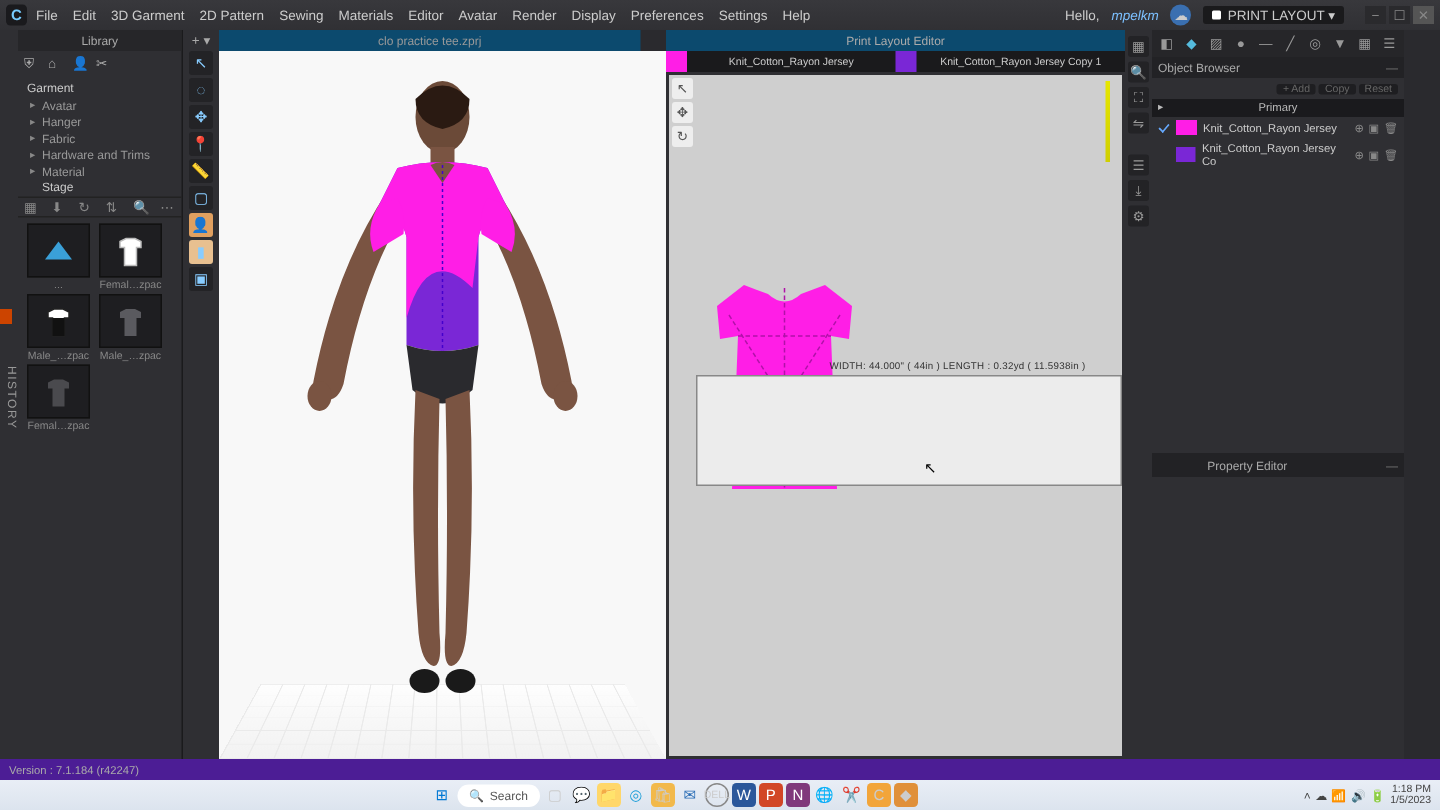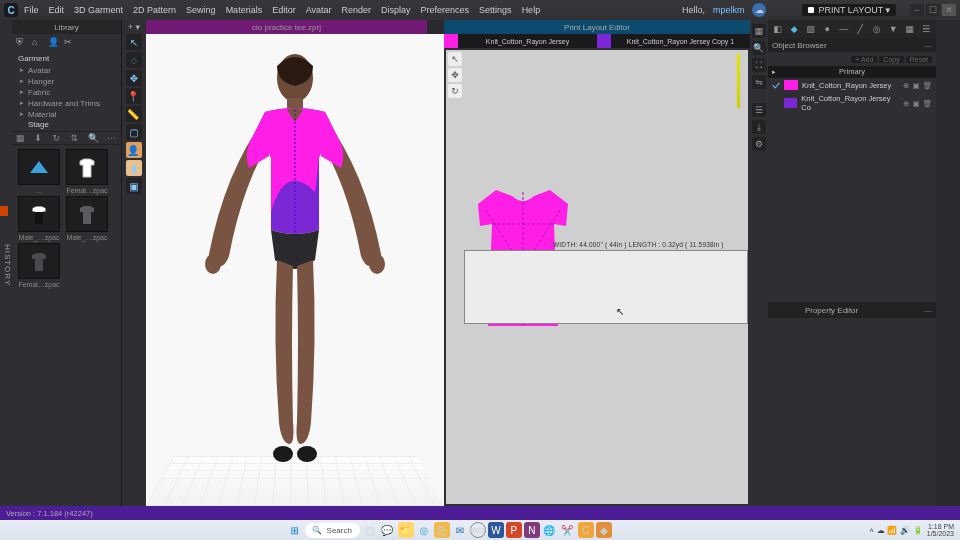--- a/index.html
+++ b/index.html
@@ -2,23 +2,23 @@
 <html><head>
 <meta charset="utf-8">
 <style>
   * { box-sizing: border-box; margin: 0; padding: 0; font-family: -apple-system, Segoe UI, sans-serif; }
   body { width: 960px; height: 540px; background: #2a2a2e; color: #ccc; font-size: 9px; overflow: hidden; position: relative; }
   .titlebar { height: 20px; background: linear-gradient(#38383c,#303034); display: flex; align-items: center; padding: 0 4px; }
   .logo { width: 14px; height: 14px; background: #1a1a1d; border-radius: 3px; margin-right: 6px; display:flex;align-items:center;justify-content:center;color:#7cf;font-weight:bold;font-size:10px;}
   .menus { display: flex; gap: 10px; }
   .menus span { cursor: pointer; }
   .titler { margin-left: auto; display: flex; align-items:center; gap:8px; }
-  .user { color:#7cc0ff; }
+  .user { color:#7cc0ff;font-style:italic; }
   .cloud { width:14px;height:14px;border-radius:50%;background:#3a6fb0;display:flex;align-items:center;justify-content:center;font-size:9px;}
-  .mode-pill { background:#1a1a1c;padding:1px 6px;border-radius:2px;display:flex;align-items:center;gap:4px;margin-left:28px;}
+  .mode-pill { background:#1a1a1c;padding:1px 6px;border-radius:2px;display:flex;align-items:center;gap:4px;}
   .mode-pill::before{content:"";width:6px;height:6px;background:#fff;border-radius:1px;}
   .wctl { display:flex; gap:2px; margin-left:6px;}
   .wctl div{width:14px;height:12px;background:#2a2a2d;display:flex;align-items:center;justify-content:center;color:#888;}
   .wctl .cl{background:#555;}
   .main { display:flex; height: 486px; }
   .hist { width:12px;background:#2f2f33;writing-mode:vertical-rl;text-align:center;font-size:8px;color:#999;padding-top:4px;letter-spacing:1px;}
   .left { width:110px;background:#2f2f33;display:flex;flex-direction:column;border-right:1px solid #1a1a1c;}
   .left-tab{height:14px;background:#262629;display:flex;align-items:center;justify-content:center;font-size:8px;color:#aaa;}
   .left-tools{height:16px;display:flex;align-items:center;gap:6px;padding:0 4px;}
   .lt{width:10px;height:10px;color:#aaa;}
@@ -28,21 +28,21 @@
   .scene .item::before{content:"▸";position:absolute;left:2px;font-size:7px;color:#888;}
   .scene .plain{padding-left:10px;}
   .left-mid{height:14px;display:flex;align-items:center;justify-content:space-around;border-top:1px solid #222;border-bottom:1px solid #222;}
   .left-mid div{width:10px;height:10px;color:#888;}
   .thumbs{padding:4px;display:flex;flex-wrap:wrap;gap:2px;}
   .thumb{width:46px;text-align:center;font-size:7px;color:#888;}
   .tbox{width:42px;height:36px;background:#1e1e21;border:1px solid #111;margin:0 auto 2px;display:flex;align-items:center;justify-content:center;}
   .center { width:322px; position:relative; display:flex;}
   .center-tools{width:24px;background:#2f2f33;display:flex;flex-direction:column;align-items:center;padding-top:14px;gap:2px;}
   .ct{width:16px;height:16px;background:#232326;border-radius:2px;display:flex;align-items:center;justify-content:center;color:#8cf;font-size:10px;}
-  .center-tab{position:absolute;top:0;left:24px;right:17px;height:14px;background:#701a75;display:flex;align-items:center;justify-content:center;font-size:8px;color:#999;}
+  .center-tab{position:absolute;top:0;left:24px;right:17px;height:14px;background:#0c4a6e;display:flex;align-items:center;justify-content:center;font-size:8px;color:#999;}
   .addstrip{position:absolute;top:0;left:0;width:24px;height:14px;background:#2f2f33;display:flex;align-items:center;justify-content:center;gap:2px;color:#aaa;}
   .viewport3d{flex:1;margin-top:14px;background:#f8f8f8;position:relative;overflow:hidden;}
   .floor{position:absolute;bottom:0;left:0;right:0;height:110px;background:repeating-linear-gradient(0deg,#eaeaea,#eaeaea 1px,transparent 1px,transparent 18px),repeating-linear-gradient(90deg,#eaeaea,#eaeaea 1px,transparent 1px,transparent 18px),linear-gradient(#fefefe,#f2f2f2);transform:perspective(400px) rotateX(56deg);transform-origin:bottom;}
   .avatar{position:absolute;left:50%;top:8px;transform:translateX(-50%);}
   .print { width:324px; background:#2f2f33; display:flex;}
   .print-main{flex:1;display:flex;flex-direction:column;}
   .print-tab{height:14px;background:#0c4a6e;display:flex;align-items:center;justify-content:center;font-size:8px;color:#aaa;}
   .swatchbar{height:14px;background:#1a1a1c;display:flex;align-items:center;}
   .sw{width:14px;height:14px;}
   .swlabel{flex:1;font-size:7px;color:#ccc;text-align:center;}

